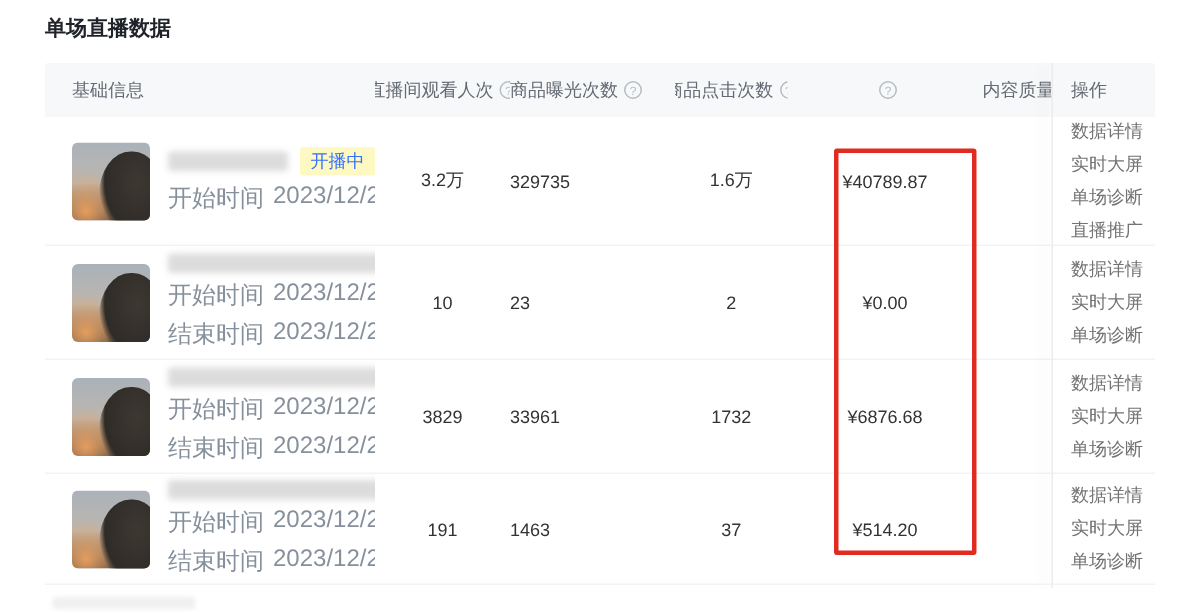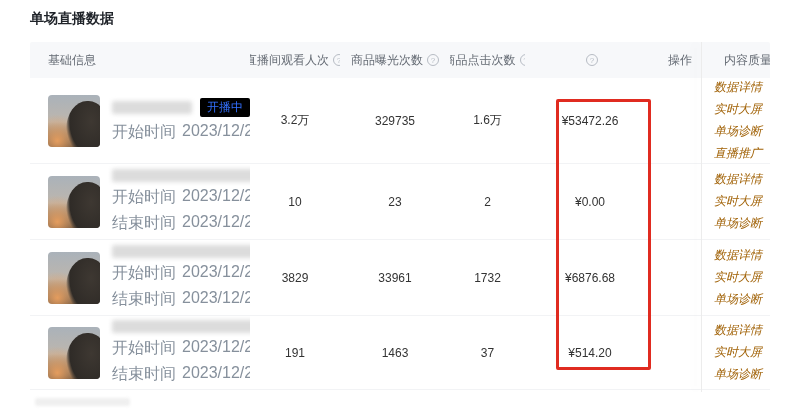--- a/index.html
+++ b/index.html
@@ -12,21 +12,21 @@
   .table-card { position:absolute; left:30px; top:42px; width:740px; height:350px; }
 
   .trow { display:flex; width:740px; }
   .thead { height:36px; background:#f7f8fa; border-radius:2px 2px 0 0; }
   .thead .cell { color:#646a73; font-size:12px; }
 
   .cell { display:flex; align-items:center; font-size:12px; color:#333;
     overflow:hidden; white-space:nowrap; flex:none; }
   .c0 { width:220px; padding-left:18px; justify-content:flex-start; }
   .c1 { width:90px;  justify-content:center; }
-  .c2 { width:110px; justify-content:center; }
+  .c2 { width:110px; }
   .c3 { width:75px;  justify-content:center;text-align:right; }
   .c4 { width:130px; justify-content:center; }
   .c5 { width:46px;  justify-content:flex-start; }
   .c6 { width:69px;  padding-left:13px; justify-content:flex-start; }
 
   .info-icon { display:inline-flex; align-items:center; justify-content:center;
     width:12px; height:12px; border:1px solid #b7bcc4; border-radius:50%;
     color:#b7bcc4; font-size:8px; margin-left:4px; flex:none; }
 
   .body-row { border-bottom:1px solid #f2f3f5; background:#fff; }
@@ -38,27 +38,27 @@
       radial-gradient(circle at 18% 88%, rgba(235,160,95,.95) 0%, rgba(235,160,95,0) 42%),
       linear-gradient(180deg,#aab2ba 0%,#bdb6ad 52%,#8d8274 74%,#4a443c 100%); }
   .avatar::after { content:""; position:absolute; right:-8px; top:6px; width:42px;
     height:58px; border-radius:50% 46% 40% 50%;
     background:radial-gradient(ellipse at 60% 35%, #3e3832 0%, #2f2b27 60%, rgba(47,43,39,0) 72%); }
 
   .base-info { margin-left:12px; display:flex; flex-direction:column; gap:5px; min-width:0; }
   .title-line { display:flex; align-items:center; gap:8px; }
   .blur-bar { height:13px; border-radius:2px; background:#dcdcdc; filter:blur(2px); }
   .bb-1 { width:118px; }  .bb-w { width:230px; }
-  .live-badge { font-size:12px; color:#3370ff; background:#000000; padding:1px 7px;
+  .live-badge { font-size:12px; color:#3370ff; background:#fef9c3; padding:1px 7px;
     border-radius:2px; flex:none; }
   .time-line { font-size:16px; color:#86909c; display:flex; gap:6px; }
   .time-label { color:#86909c; }
 
   .ops { display:flex; flex-direction:column; gap:5px; }
-  .op-link { font-size:12px; color:#a16207; cursor:pointer; text-decoration:none;font-style:italic; }
+  .op-link { font-size:12px; color:#737373; cursor:pointer; text-decoration:none; }
 
   .op-divider { position:absolute; left:671px; top:0; height:350px; width:1px;
     background:#ececec; box-shadow:-6px 0 8px rgba(31,35,41,.09); pointer-events:none; }
 
   .highlight-box { position:absolute; left:526px; top:57px; width:95px; height:271px;
     border:3px solid #e02b20; border-radius:2px; pointer-events:none; }
 
   .cutoff-text { position:absolute; left:35px; top:398px; width:95px; height:8px;
     background:#e9e9e9; filter:blur(1.5px); border-radius:2px; opacity:.7; }
 </style>
@@ -81,25 +81,25 @@
         <span>商品曝光次数</span>
         <span class="info-icon">?</span>
       </div>
     <div class="cell c3">
         <span>商品点击次数</span>
         <span class="info-icon">?</span>
       </div>
     <div class="cell c4">
         <span class="info-icon">?</span>
       </div>
-    <div class="cell c6">
-        <span>操作</span>
-      </div>
     <div class="cell c5">
         <span>内容质量</span>
+      </div>
+    <div class="cell c6">
+        <span>操作</span>
       </div>
   </div>
 
   <div class="trow body-row r1">
     <div class="cell c0">
       <div class="avatar"></div>
       <div class="base-info">
         <div class="title-line">
           <div class="blur-bar bb-1"></div>
           <span class="live-badge">开播中</span>
@@ -113,21 +113,21 @@
     <div class="cell c1">
         <span>3.2万</span>
       </div>
     <div class="cell c2">
         <span>329735</span>
       </div>
     <div class="cell c3">
         <span>1.6万</span>
       </div>
     <div class="cell c4">
-        <span>¥53472.26</span>
+        <span>¥40789.87</span>
       </div>
     <div class="cell c5"></div>
     <div class="cell c6">
       <div class="ops">
         <a class="op-link">数据详情</a>
         <a class="op-link">实时大屏</a>
         <a class="op-link">单场诊断</a>
         <a class="op-link">直播推广</a>
       </div>
     </div>

